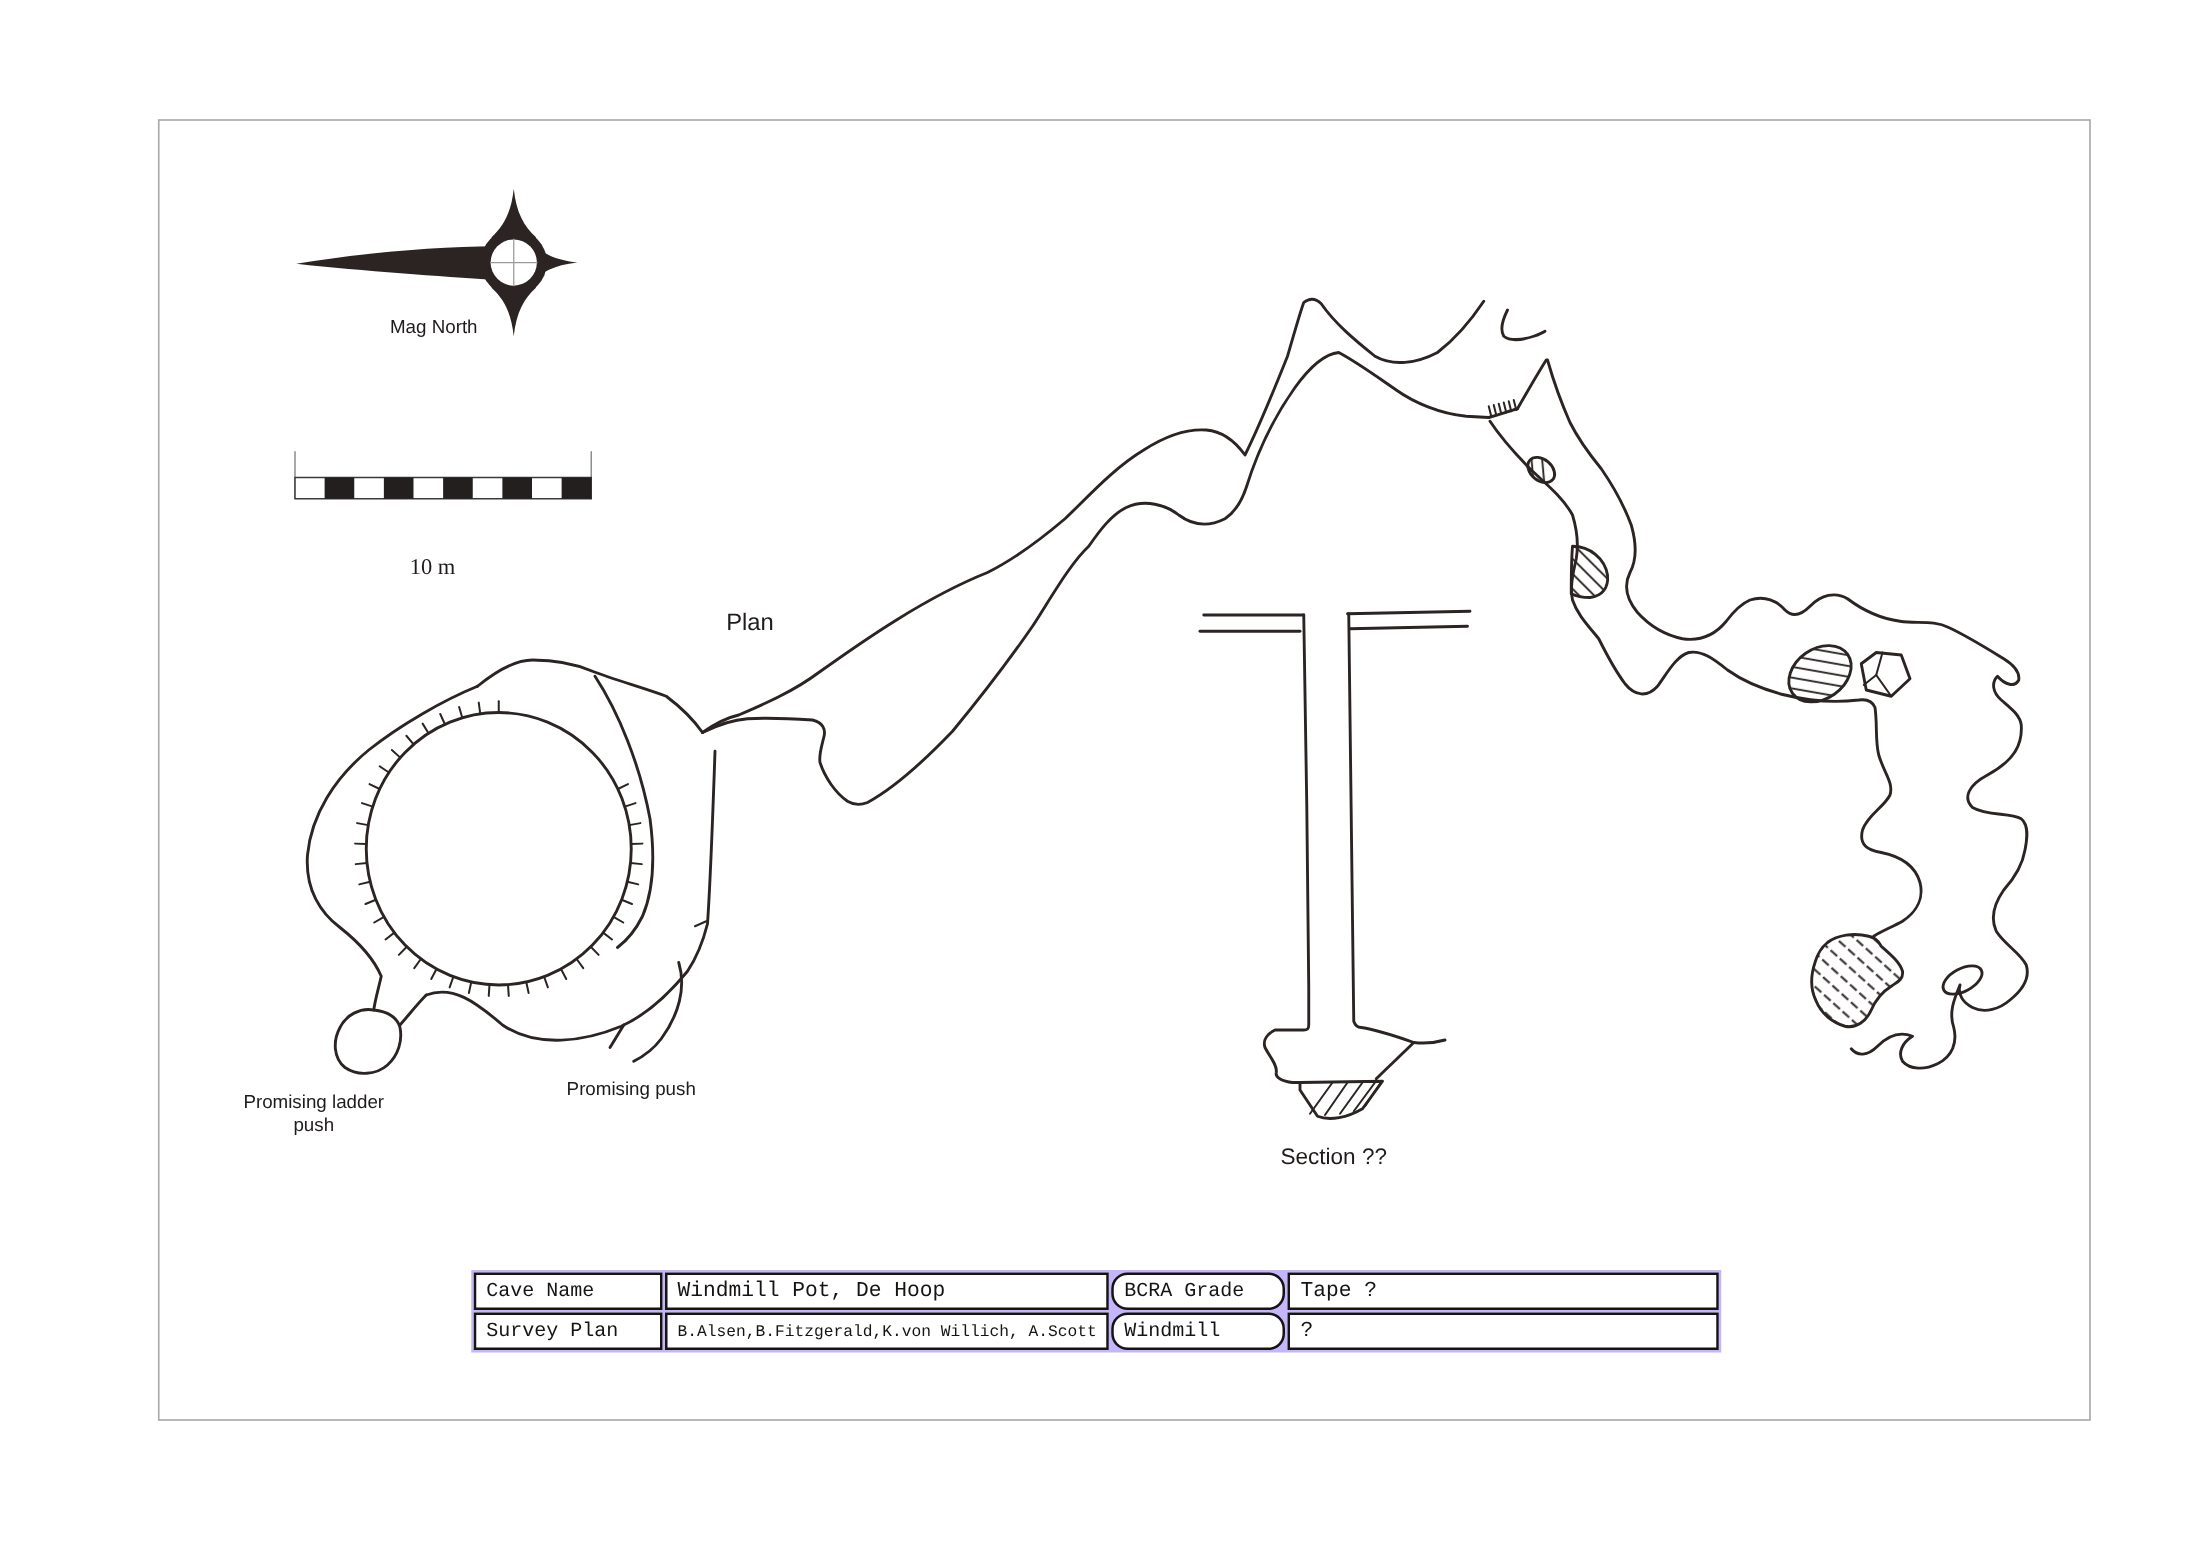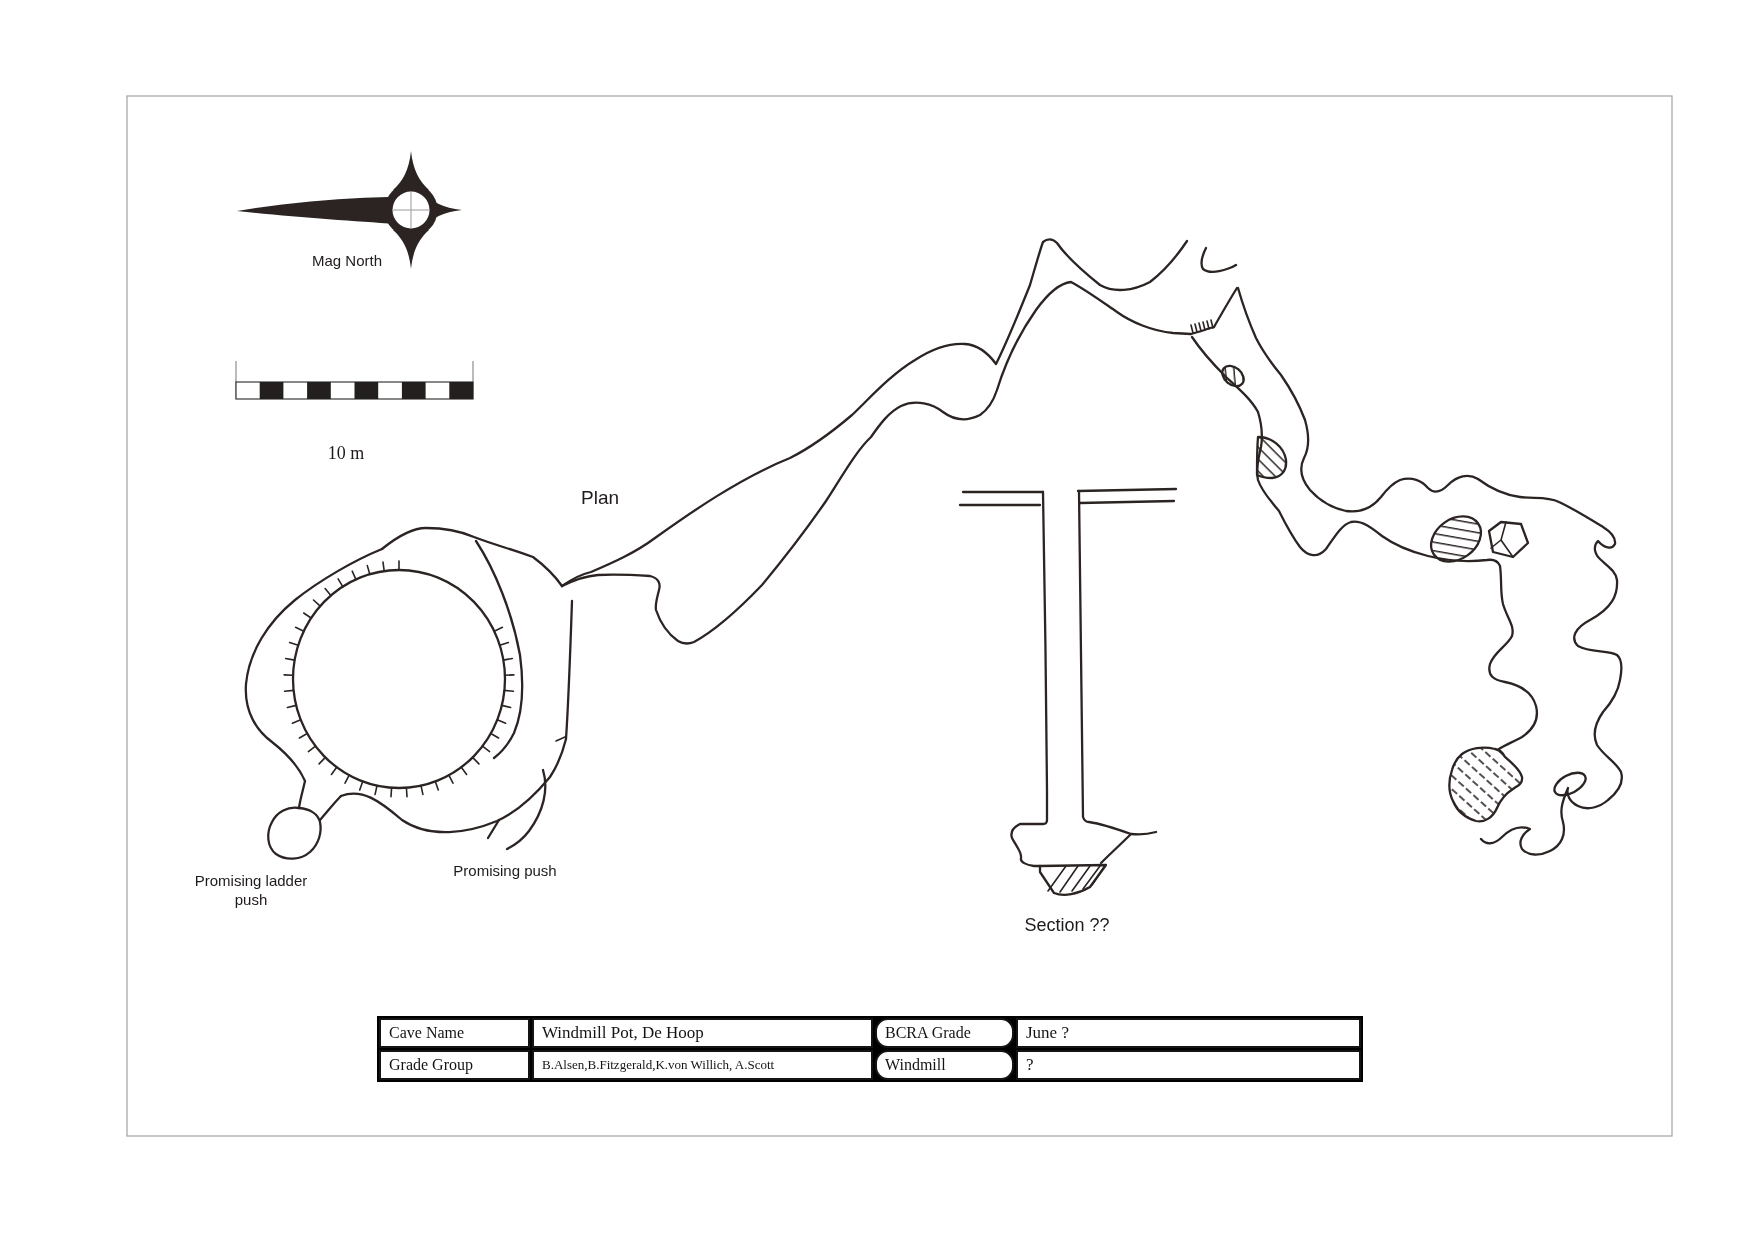--- a/index.html
+++ b/index.html
@@ -4,21 +4,21 @@
 <style>
   html,body{margin:0;padding:0;background:#ffffff;width:1750px;height:1238px;overflow:hidden;}
   #sheet{position:relative;width:1619px;height:1238px;background:#ffffff;}
   svg text{user-select:none;}
   .ink{stroke:#2b2423;stroke-width:2.3;fill:none;stroke-linecap:round;stroke-linejoin:round;}
   .thin{stroke:#2b2423;stroke-width:1.6;fill:none;stroke-linecap:round;}
   .fillh{fill:url(#h1);}
   .filld{fill:url(#h2);}
   .lbl{font-family:"Liberation Sans",sans-serif;fill:#1f1b1a;}
   .serif{font-family:"Liberation Serif",serif;fill:#1f1b1a;}
-  #info-table{position:absolute;left:377px;top:1016px;border-collapse:separate;border-spacing:2px;background:#000000;font-family:Liberation Serif, serif;color:#161413;}
+  #info-table{position:absolute;left:377px;top:1016px;border-collapse:separate;border-spacing:2px;background:#c4b5fd;font-family:Liberation Mono, monospace;color:#161413;}
   #info-table td{border:2px solid #161413;background:#ffffff;height:24px;padding:1px 8px 1px 8px;font-size:16px;white-space:nowrap;vertical-align:middle;}
   #info-table td.val{font-size:17px;}
   #info-table td.small{font-size:13px;}
   .w1{width:131px;} .w2{width:321px;} .w3{width:119px;border-radius:13px;} .w4{width:325px;}
 </style>
 </head>
 <body>
 
 <div id="sheet">
 
@@ -174,23 +174,23 @@
   <text class="lbl" x="505" y="876" font-size="15" text-anchor="middle">Promising push</text>
 </svg>
 
   
   <table id="info-table">
     <tbody>
         <tr>
       <td class="w1">Cave Name</td>
       <td class="w2 val">Windmill Pot, De Hoop</td>
       <td class="w3">BCRA Grade</td>
-      <td class="w4 val">June ?</td>
+      <td class="w4 val">Tape ?</td>
     </tr>
     <tr>
-      <td class="w1">Grade Group</td>
+      <td class="w1">Survey Plan</td>
       <td class="w2 small">B.Alsen,B.Fitzgerald,K.von Willich, A.Scott</td>
       <td class="w3">Windmill</td>
       <td class="w4 val">?</td>
     </tr>
   </tbody>
     </table>
 </div>
 
 </body></html>

